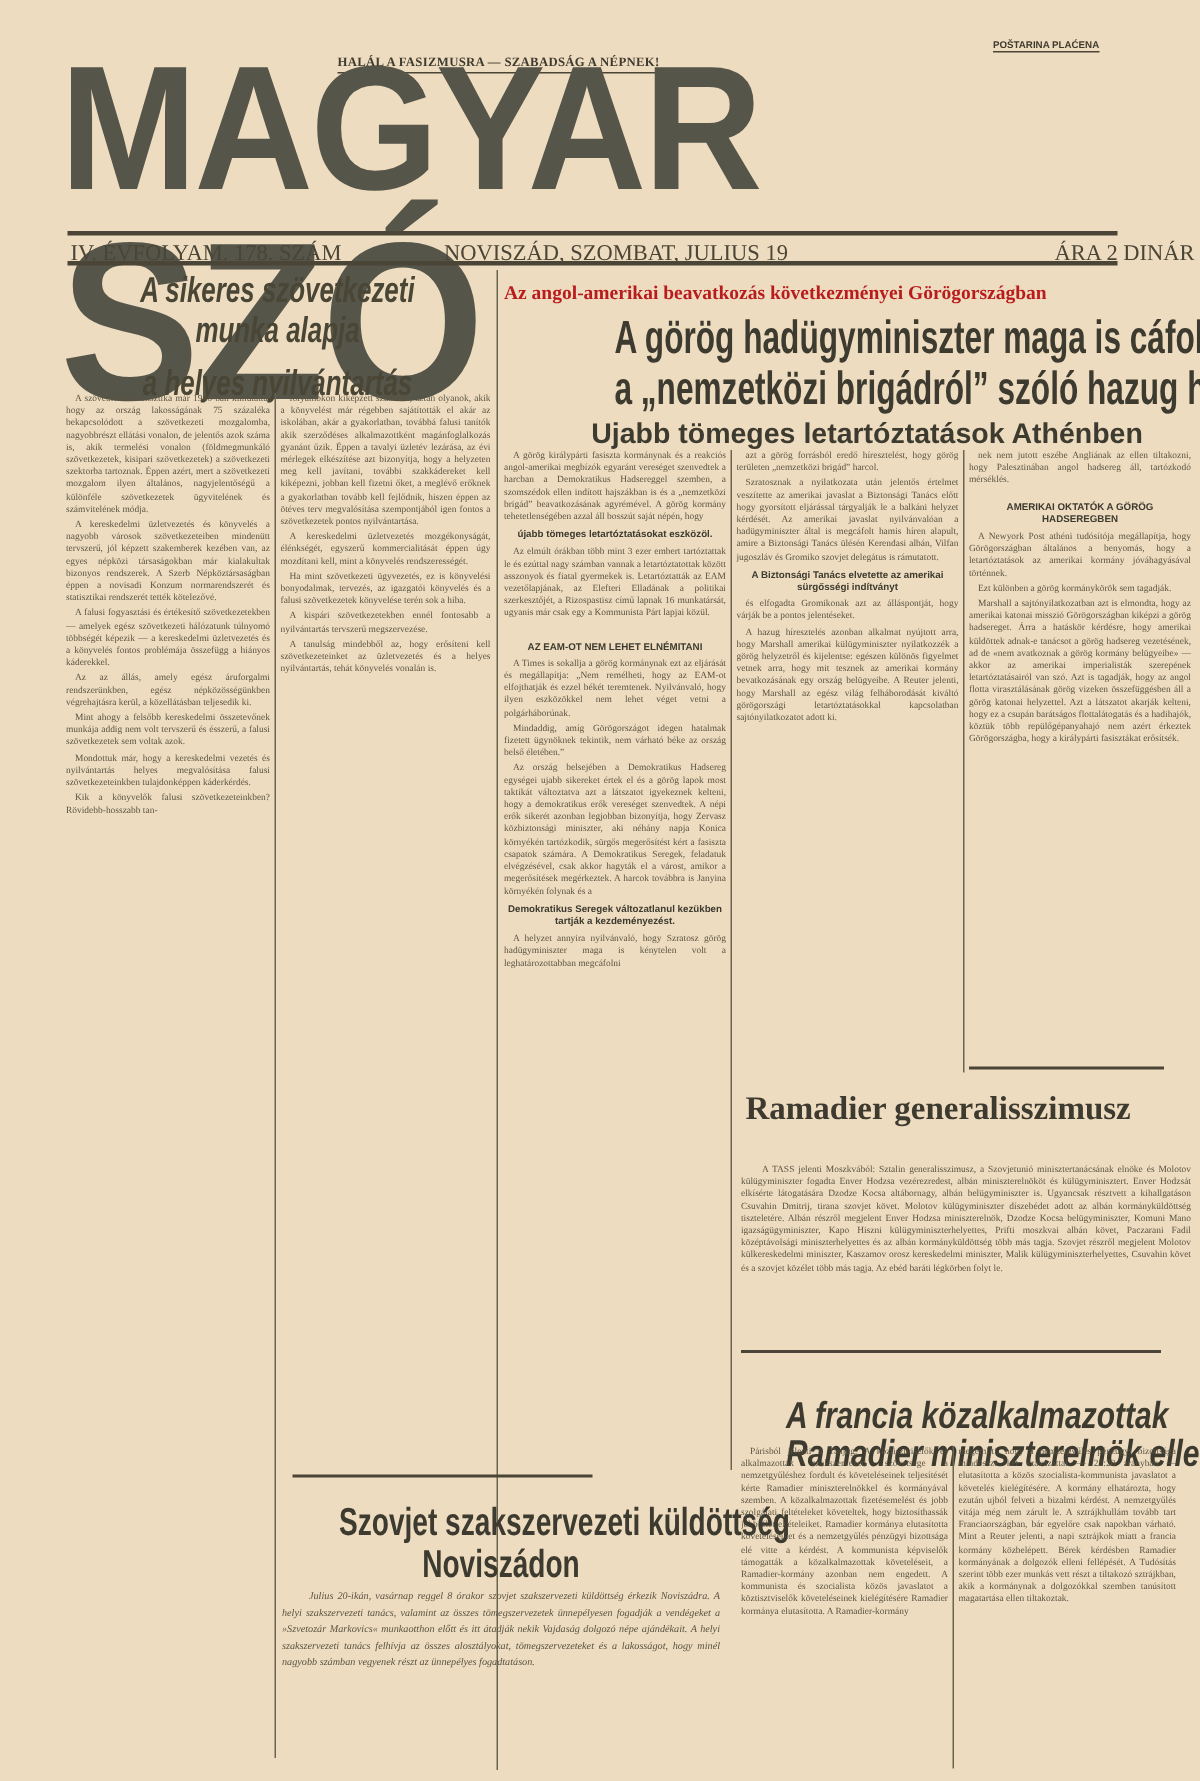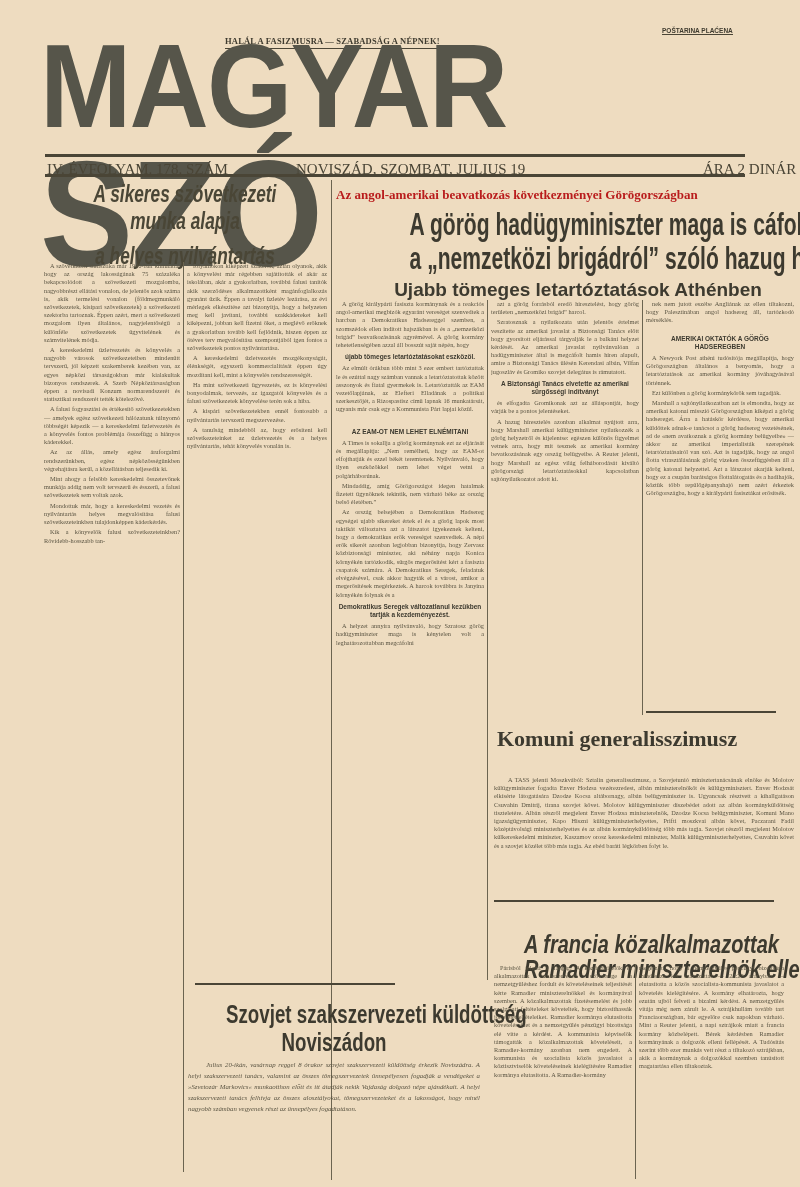--- a/index.html
+++ b/index.html
@@ -87,21 +87,21 @@
 <div class="abs col" style="left:646px;top:300px;width:148px;height:408px;">
   <p>nek nem jutott eszébe Angliának az ellen tiltakozni, hogy Palesztinában angol hadsereg áll, tartózkodó mérséklés.</p>
   <div class="subhead" style="margin-top:10px;">AMERIKAI OKTATÓK A GÖRÖG HADSEREGBEN</div>
   <p>A Newyork Post athéni tudósítója megállapítja, hogy Görögországban általános a benyomás, hogy a letartóztatások az amerikai kormány jóváhagyásával történnek.</p>
   <p>Ezt különben a görög kormánykörök sem tagadják.</p>
   <p>Marshall a sajtónyilatkozatban azt is elmondta, hogy az amerikai katonai misszió Görögországban kiképzi a görög hadsereget. Árra a hatáskör kérdésre, hogy amerikai küldöttek adnak-e tanácsot a görög hadsereg vezetésének, ad de «nem avatkoznak a görög kormány belügyeibe» — akkor az amerikai imperialisták szerepének letartóztatásairól van szó. Azt is tagadják, hogy az angol flotta virasztálásának görög vizeken összefüggésben áll a görög katonai helyzettel. Azt a látszatot akarják kelteni, hogy ez a csupán barátságos flottalátogatás és a hadihajók, köztük több repülőgépanyahajó nem azért érkeztek Görögországba, hogy a királypárti fasisztákat erősítsék.</p>
 </div>
 <div class="abs ornament" style="left:646px;top:711px;width:130px;"></div>
 
 <div class="abs" style="left:495px;top:728px;width:300px;font-family:'Liberation Serif',serif;font-weight:bold;color:#3d3a2f;">
-  <div style="font-size:22px;line-height:22px;margin-left:2px;">Komuni generalisszimusz</div>
+  <div style="font-size:22px;line-height:22px;margin-left:2px;">Ramadier generalisszimusz</div>
 </div>
 <div class="abs col" style="left:494px;top:776px;width:300px;height:122px;text-indent:14px;">A TASS jelenti Moszkvából: Sztalin generalisszimusz, a Szovjetunió minisztertanácsának elnöke és Molotov külügyminiszter fogadta Enver Hodzsa vezérezredest, albán miniszterelnököt és külügyminisztert. Enver Hodzsát elkísérte látogatására Dzodze Kocsa altábornagy, albán belügyminiszter is. Ugyancsak résztvett a kihallgatáson Csuvahin Dmitrij, tirana szovjet követ. Molotov külügyminiszter díszebédet adott az albán kormányküldöttség tiszteletére. Albán részről megjelent Enver Hodzsa miniszterelnök, Dzodze Kocsa belügyminiszter, Komuni Mano igazságügyminiszter, Kapo Hiszni külügyminiszterhelyettes, Prifti moszkvai albán követ, Paczarani Fadil középtávolsági miniszterhelyettes és az albán kormányküldöttség több más tagja. Szovjet részről megjelent Molotov külkereskedelmi miniszter, Kaszamov orosz kereskedelmi miniszter, Malik külügyminiszterhelyettes, Csuvahin követ és a szovjet közélet több más tagja. Az ebéd baráti légkörben folyt le.</div>
 <div class="abs ornament" style="left:494px;top:900px;width:280px;height:1.5px;"></div>
 
 <div class="abs head-bold" style="left:494px;top:932px;width:300px;font-style:italic;">
   <div class="cond" style="font-size:25px;line-height:25px;white-space:nowrap;transform:scaleX(0.8);">A francia közalkalmazottak</div>
   <div class="cond" style="font-size:25px;line-height:25px;white-space:nowrap;transform:scaleX(0.8);">Ramadier miniszterelnök ellen</div>
 </div>
 <div class="abs col" style="left:494px;top:964px;width:138px;height:215px;text-indent:6px;">Párisból jelenti a Tanjug: A köztisztviselők és alkalmazottak szakszervezeti szövetsége a nemzetgyűléshez fordult és követeléseinek teljesítését kérte Ramadier miniszterelnökkel és kormányával szemben. A közalkalmazottak fizetésemelést és jobb szolgálati feltételeket követeltek, hogy biztosíthassák jobb életfeltételeiket. Ramadier kormánya elutasította követeléseiket és a nemzetgyűlés pénzügyi bizottsága elé vitte a kérdést. A kommunista képviselők támogatták a közalkalmazottak követeléseit, a Ramadier-kormány azonban nem engedett. A kommunista és szocialista közös javaslatot a köztisztviselők követeléseinek kielégítésére Ramadier kormánya elutasította. A Ramadier-kormány</div>
 <div class="abs vline" style="left:635px;top:964px;height:215px;"></div>

